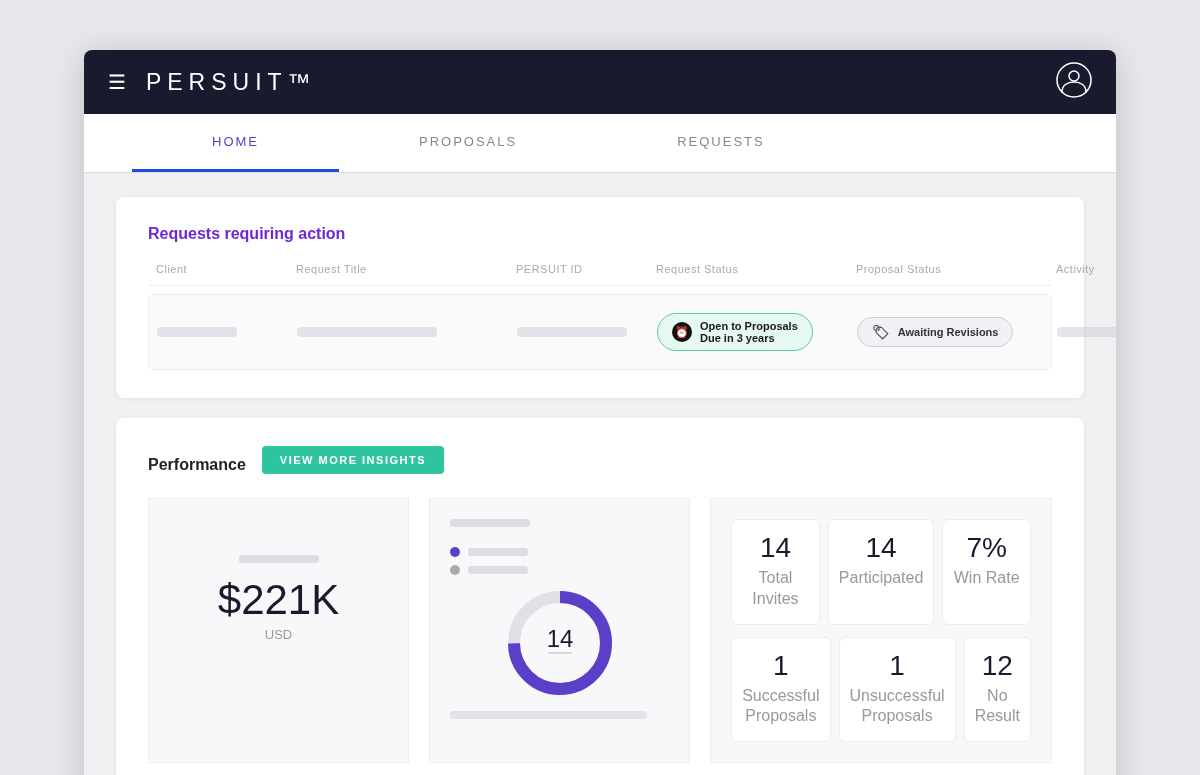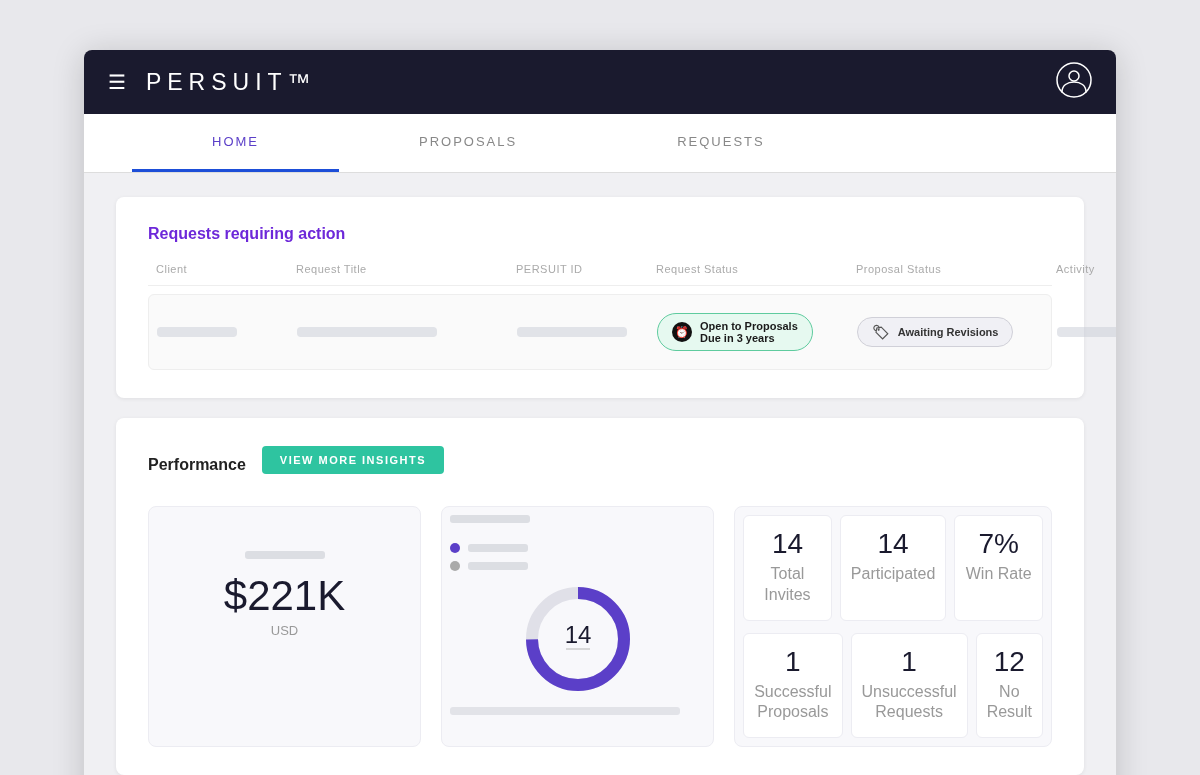--- a/index.html
+++ b/index.html
@@ -206,24 +206,23 @@
     }
 
     .perf-grid {
       display: grid;
       grid-template-columns: 1fr 1fr 1fr;
       gap: 20px;
     }
 
     .perf-card {
       background: #f8f8fb;
-      border-radius: 8px;
-      padding: 8px;
+      border-radius: 0;
+      padding: 20px;
       border: 1px solid #ececf2;
-      margin-top: 8px;
     }
 
     .perf-card-label-skeleton {
       height: 8px;
       background: #c0c4cc;
       border-radius: 3px;
       width: 80px;
       margin-bottom: 16px;
       opacity: 0.5;
     }
@@ -470,21 +469,21 @@
               <div class="stat-label">Win Rate</div>
             </div>
           </div>
           <div class="stats-row">
             <div class="stat-box">
               <div class="stat-number">1</div>
               <div class="stat-label">Successful Proposals</div>
             </div>
             <div class="stat-box">
               <div class="stat-number">1</div>
-              <div class="stat-label">Unsuccessful Requests</div>
+              <div class="stat-label">Unsuccessful Proposals</div>
             </div>
             <div class="stat-box">
               <div class="stat-number">12</div>
               <div class="stat-label">No Result</div>
             </div>
           </div>
         </div>
 
       </div>
     </div>

